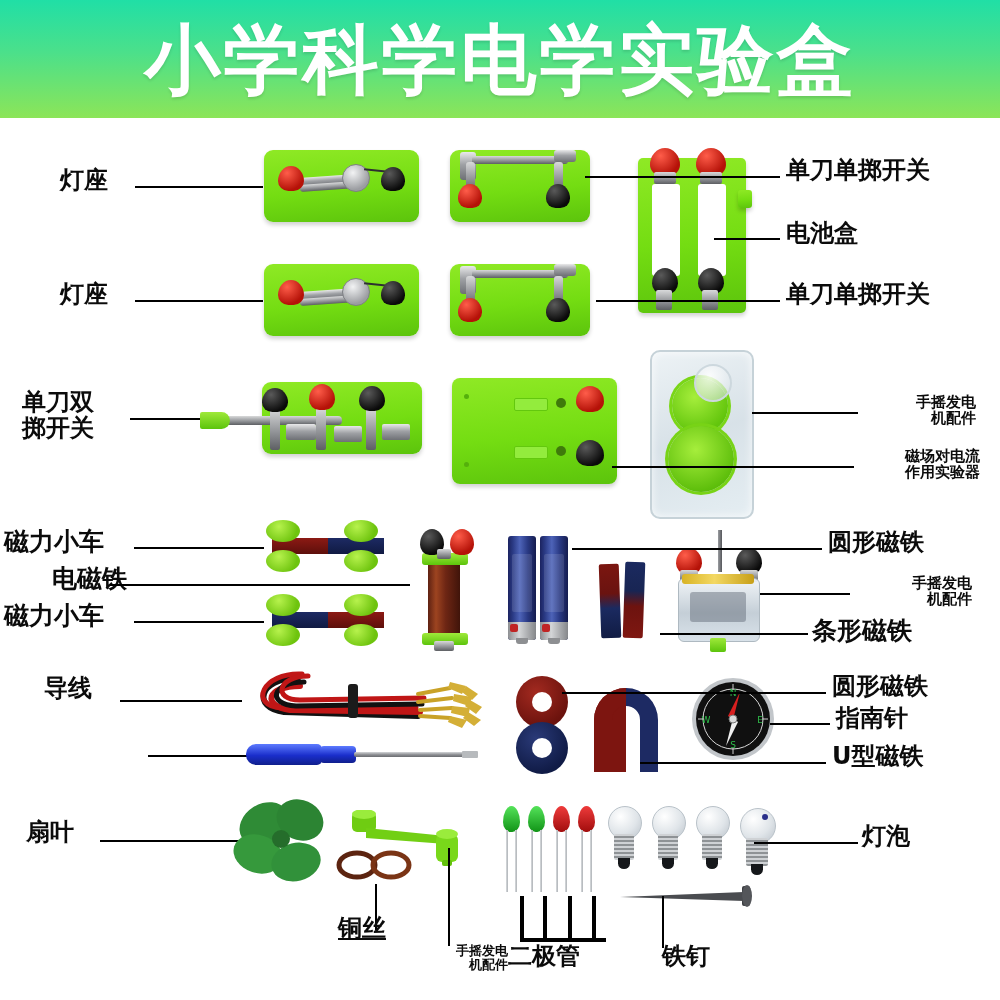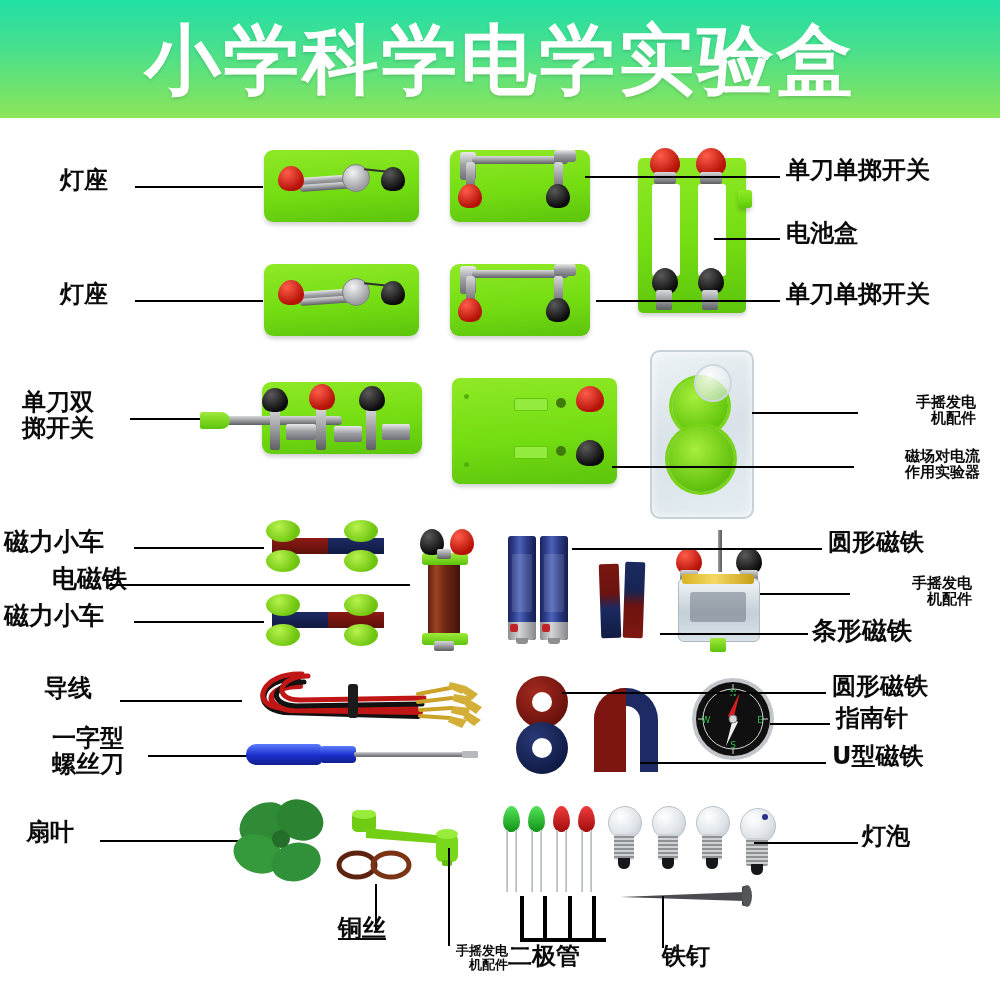--- a/index.html
+++ b/index.html
@@ -269,22 +269,20 @@
   <div class="ln h" style="left:760px;top:593px;width:90px;"></div>
   <div class="lbl small c" style="left:852px;top:575px;width:120px;white-space:pre-line;">手摇发电
 机配件</div>
 
   <div class="ln h" style="left:660px;top:633px;width:148px;"></div>
   <div class="lbl med" style="left:812px;top:617px;">条形磁铁</div>
 
   <div class="lbl big" style="left:44px;top:676px;">导线</div>
   <div class="ln h" style="left:120px;top:700px;width:122px;"></div>
 
-  <div class="lbl big" style="left:52px;top:726px;white-space:pre-line;">一字型
-螺丝刀</div>
   <div class="ln h" style="left:148px;top:755px;width:100px;"></div>
 
   <svg class="part" style="left:238px;top:666px;" width="270" height="70" viewBox="0 0 270 70">
     <g fill="none" stroke-linecap="round">
       <path d="M60 12 C20 12 14 42 46 46 L180 50" stroke="#111" stroke-width="6"></path>
       <path d="M62 20 C28 20 24 40 52 44 L182 46" stroke="#c01616" stroke-width="6"></path>
       <path d="M64 8 C24 6 10 40 44 42 L178 42" stroke="#c01616" stroke-width="5"></path>
       <path d="M66 16 C34 16 28 38 58 40 L184 38" stroke="#111" stroke-width="5"></path>
       <path d="M70 10 C40 10 34 34 62 34 L186 32" stroke="#c01616" stroke-width="5"></path>
     </g>

